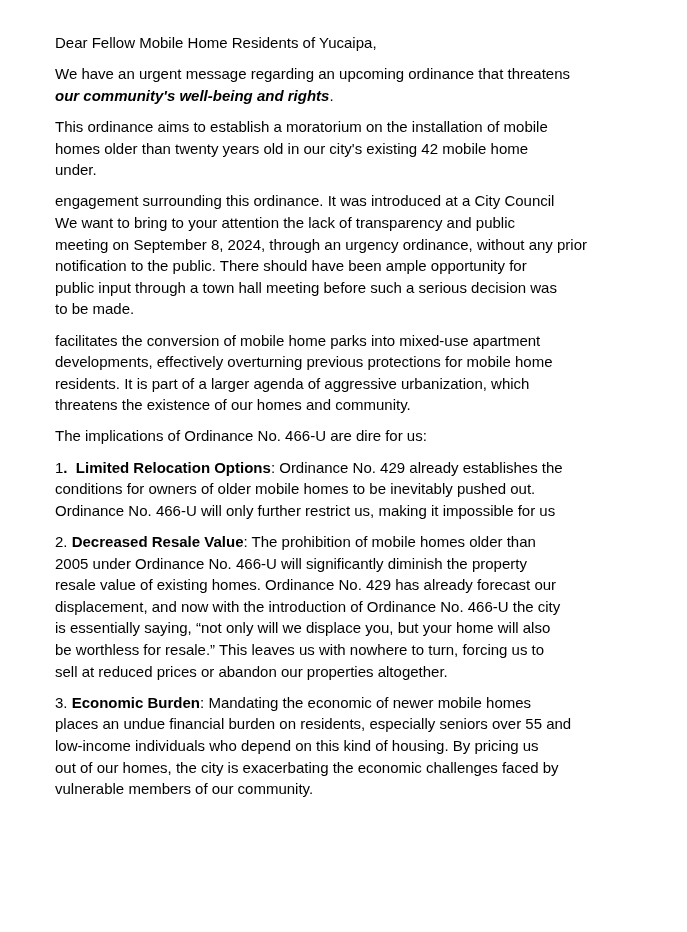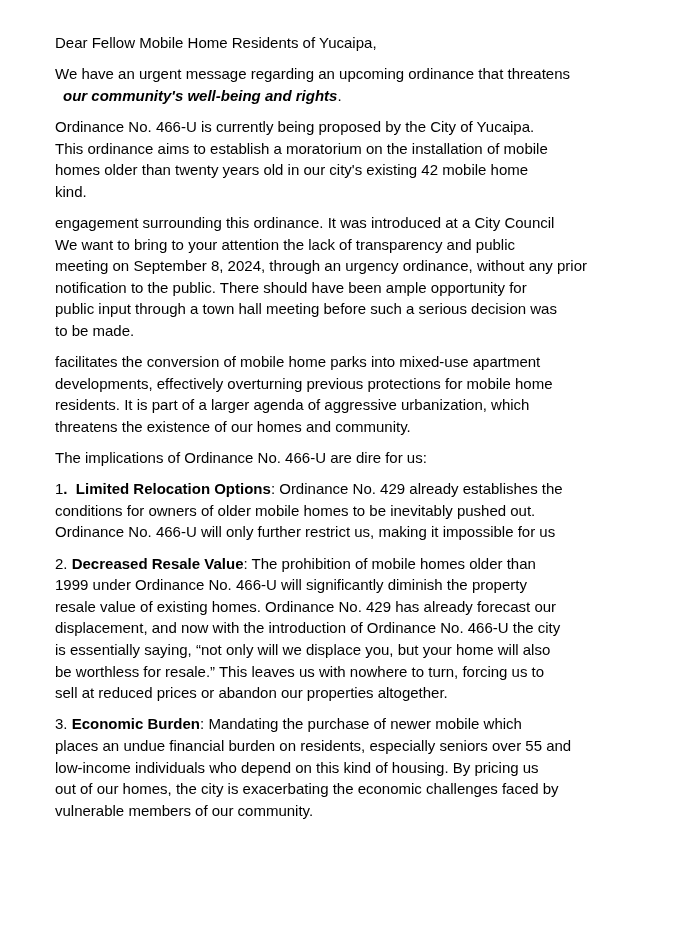--- a/index.html
+++ b/index.html
@@ -9,42 +9,41 @@
     left: 55px;
     top: 32px;
     width: 600px;
     font-family: Liberation Sans, sans-serif;
     font-size: 15px;
     line-height: 21.6px;
     color: #000000;
   }
   .para { margin: 0 0 9.6px 0; white-space: nowrap; }
   .line { display: block; }
-  .bi { font-weight: bold; font-style: italic; margin-left: 8px; }
+  .bi { font-weight: bold; font-style: italic; }
   .b { font-weight: bold; }
 </style>
 </head>
 <body>
 
 <div class="page">
 
   <p class="para">
     <span class="line">Dear Fellow Mobile Home Residents of Yucaipa,</span>
   </p>
 
   <p class="para">
     <span class="line">We have an urgent message regarding an upcoming ordinance that threatens</span>
     <span class="line"><span class="bi">our community's well-being and rights</span><span>.</span></span>
   </p>
 
   <p class="para">
-    <span class="line">Ordinance No. 466-U is currently being proposed by the City of Yucaipa.</span>
     <span class="line">This ordinance aims to establish a moratorium on the installation of mobile</span>
     <span class="line">homes older than twenty years old in our city's existing 42 mobile home</span>
-    <span class="line">kind.</span>
+    <span class="line">under.</span>
   </p>
 
   <p class="para">
     <span class="line">engagement surrounding this ordinance. It was introduced at a City Council</span>
     <span class="line">We want to bring to your attention the lack of transparency and public</span>
     <span class="line">meeting on September 8, 2024, through an urgency ordinance, without any prior</span>
     <span class="line">notification to the public. There should have been ample opportunity for</span>
     <span class="line">public input through a town hall meeting before such a serious decision was</span>
     <span class="line">to be made.</span>
   </p>
@@ -61,29 +60,29 @@
   </p>
 
   <p class="para">
     <span class="line"><span>1</span><span class="b">.</span>&nbsp;&nbsp;<span class="b">Limited Relocation Options</span><span>: Ordinance No. 429 already establishes the</span></span>
     <span class="line">conditions for owners of older mobile homes to be inevitably pushed out.</span>
     <span class="line">Ordinance No. 466-U will only further restrict us, making it impossible for us</span>
   </p>
 
   <p class="para">
     <span class="line"><span>2.</span> <span class="b">Decreased Resale Value</span><span>: The prohibition of mobile homes older than</span></span>
-    <span class="line">1999 under Ordinance No. 466-U will significantly diminish the property</span>
+    <span class="line">2005 under Ordinance No. 466-U will significantly diminish the property</span>
     <span class="line">resale value of existing homes. Ordinance No. 429 has already forecast our</span>
     <span class="line">displacement, and now with the introduction of Ordinance No. 466-U the city</span>
     <span class="line">is essentially saying, “not only will we displace you, but your home will also</span>
     <span class="line">be worthless for resale.” This leaves us with nowhere to turn, forcing us to</span>
     <span class="line">sell at reduced prices or abandon our properties altogether.</span>
   </p>
 
   <p class="para">
-    <span class="line"><span>3.</span> <span class="b">Economic Burden</span><span>: Mandating the purchase of newer mobile which</span></span>
+    <span class="line"><span>3.</span> <span class="b">Economic Burden</span><span>: Mandating the economic of newer mobile homes</span></span>
     <span class="line">places an undue financial burden on residents, especially seniors over 55 and</span>
     <span class="line">low-income individuals who depend on this kind of housing. By pricing us</span>
     <span class="line">out of our homes, the city is exacerbating the economic challenges faced by</span>
     <span class="line">vulnerable members of our community.</span>
   </p>
 
 </div>
 
 </body></html>

